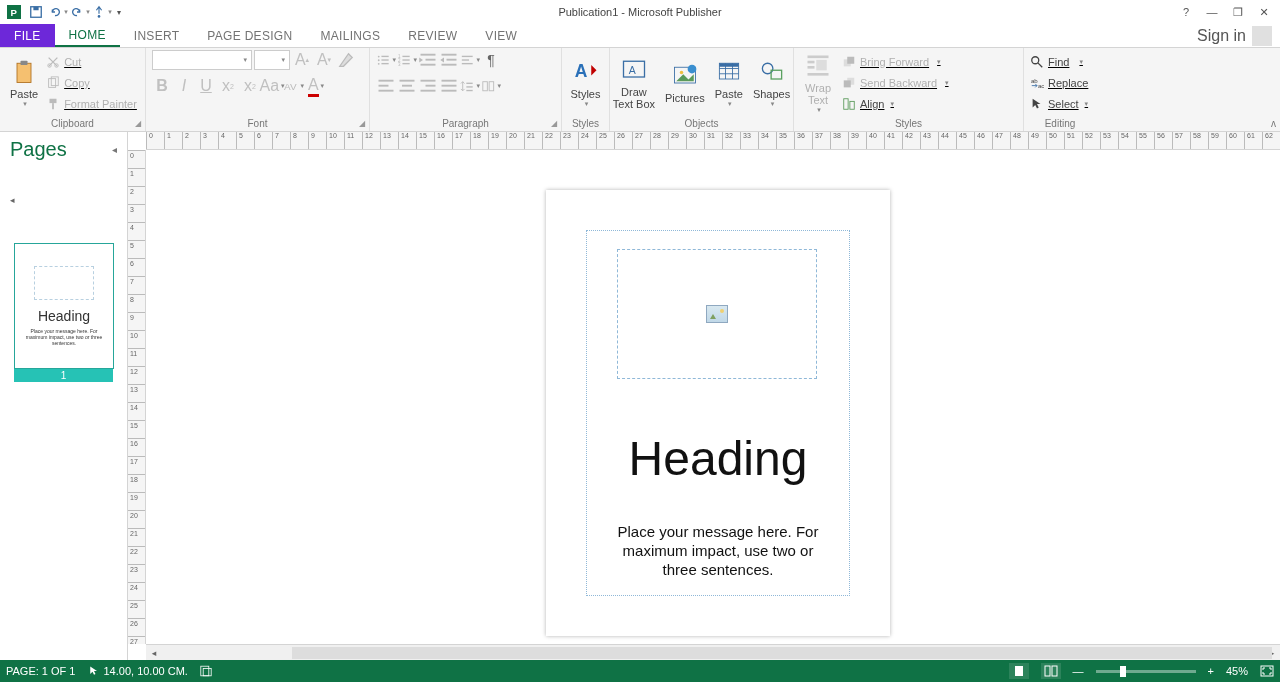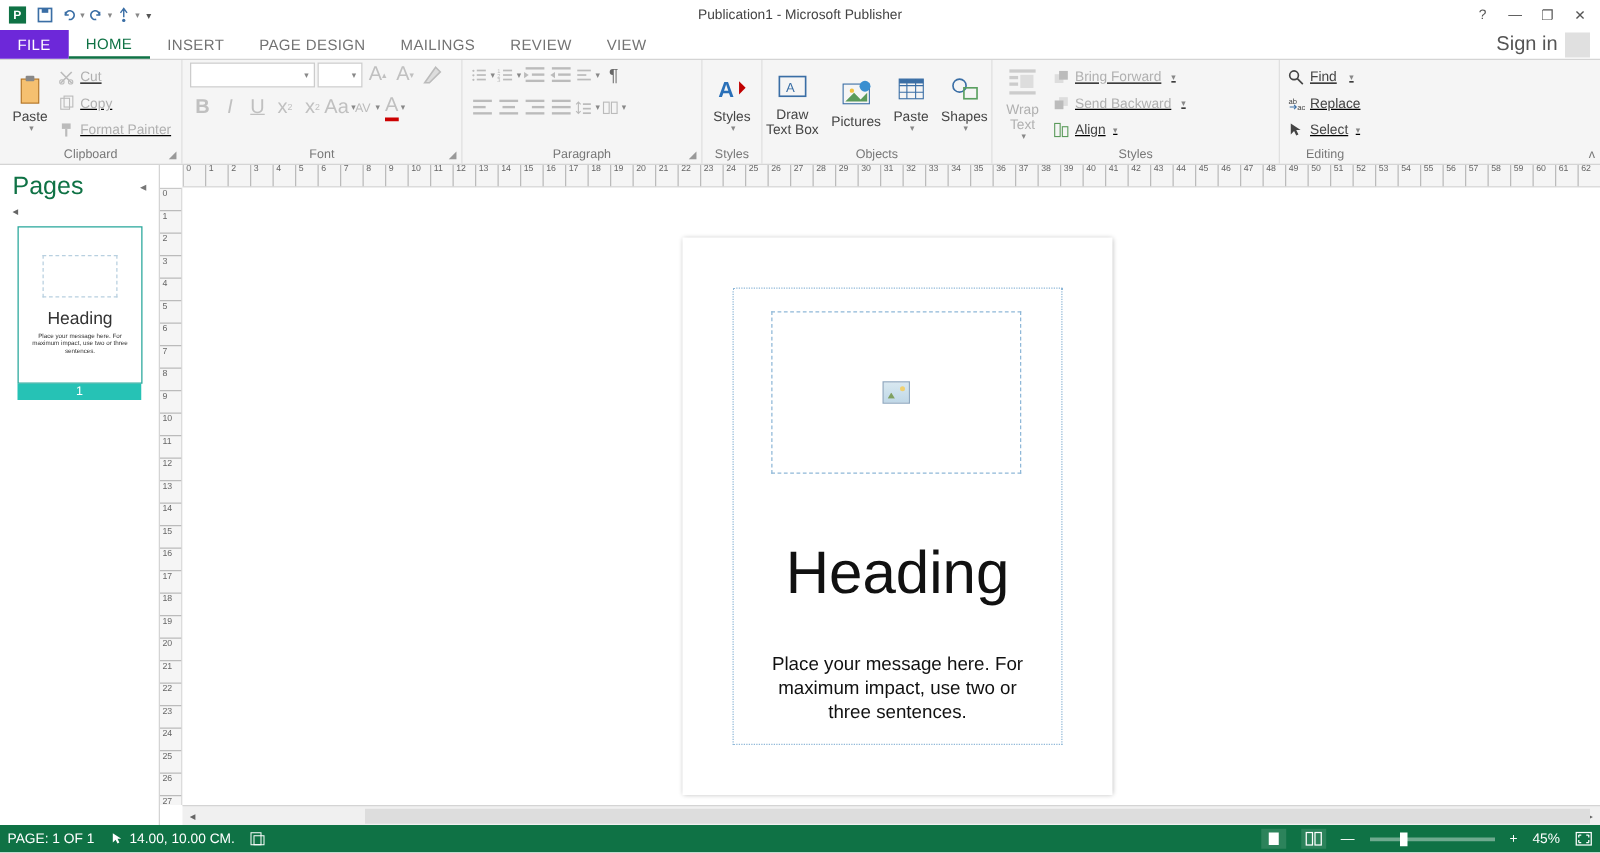--- a/index.html
+++ b/index.html
@@ -39,21 +39,21 @@
 .col { display:flex; flex-direction:column; gap:1px;text-decoration:underline; }
 
 .font-box { width:100px; height:20px; border:1px solid #ccc; background:#fff; display:flex; align-items:center; font-size:11px; color:#888; padding:0 4px; }
 .size-box { width:36px; height:20px; border:1px solid #ccc; background:#fff; display:flex; align-items:center; font-size:11px; padding:0 4px; }
 .iconbtn { width:20px; height:20px; display:flex; align-items:center; justify-content:center; color:#666; }
 .iconbtn.disabled { color:#c0c0c0; }
 .dd { font-size:7px; margin-left:2px; color:#888; }
 
 
 .workspace { display:flex; height: calc(682px - 24px - 24px - 84px - 22px); background:#fff; }
-.pages-pane { width:128px; background:#fff; border-right:1px solid #d4d4d4; display:flex; flex-direction:column; position:relative; }
+.pages-pane { width:128px; background:#fff; border-right:1px solid #d4d4d4; display:flex; flex-direction:column; position:relative;gap:31px; }
 .pages-header { padding:6px 10px 2px; color:#0f7245; font-size:20px; font-weight:300; display:flex; align-items:center; justify-content:space-between;}
 .pages-collapse { font-size:10px; color:#777; }
 .nav-arrow { font-size:9px; color:#666; padding:1px 10px;}
 .thumb-wrap { margin:6px 14px; }
 .thumb { width:100px; height:126px; border:1px solid #26a69a; background:#fff; display:flex; flex-direction:column; align-items:center; justify-content:center; font-size:8px; color:#333; padding:6px; }
 .thumb .th-heading { font-size:14px; font-family:Arial, sans-serif; margin:8px 0 4px; }
 .thumb .th-body { font-size:5px; text-align:center; line-height:1.2; }
 .thumb-num { background:#26c2b5; color:#fff; text-align:center; font-size:10px; padding:1px; }
 
 .canvas-area { flex:1; display:flex; flex-direction:column; background:#fff; position:relative; }

